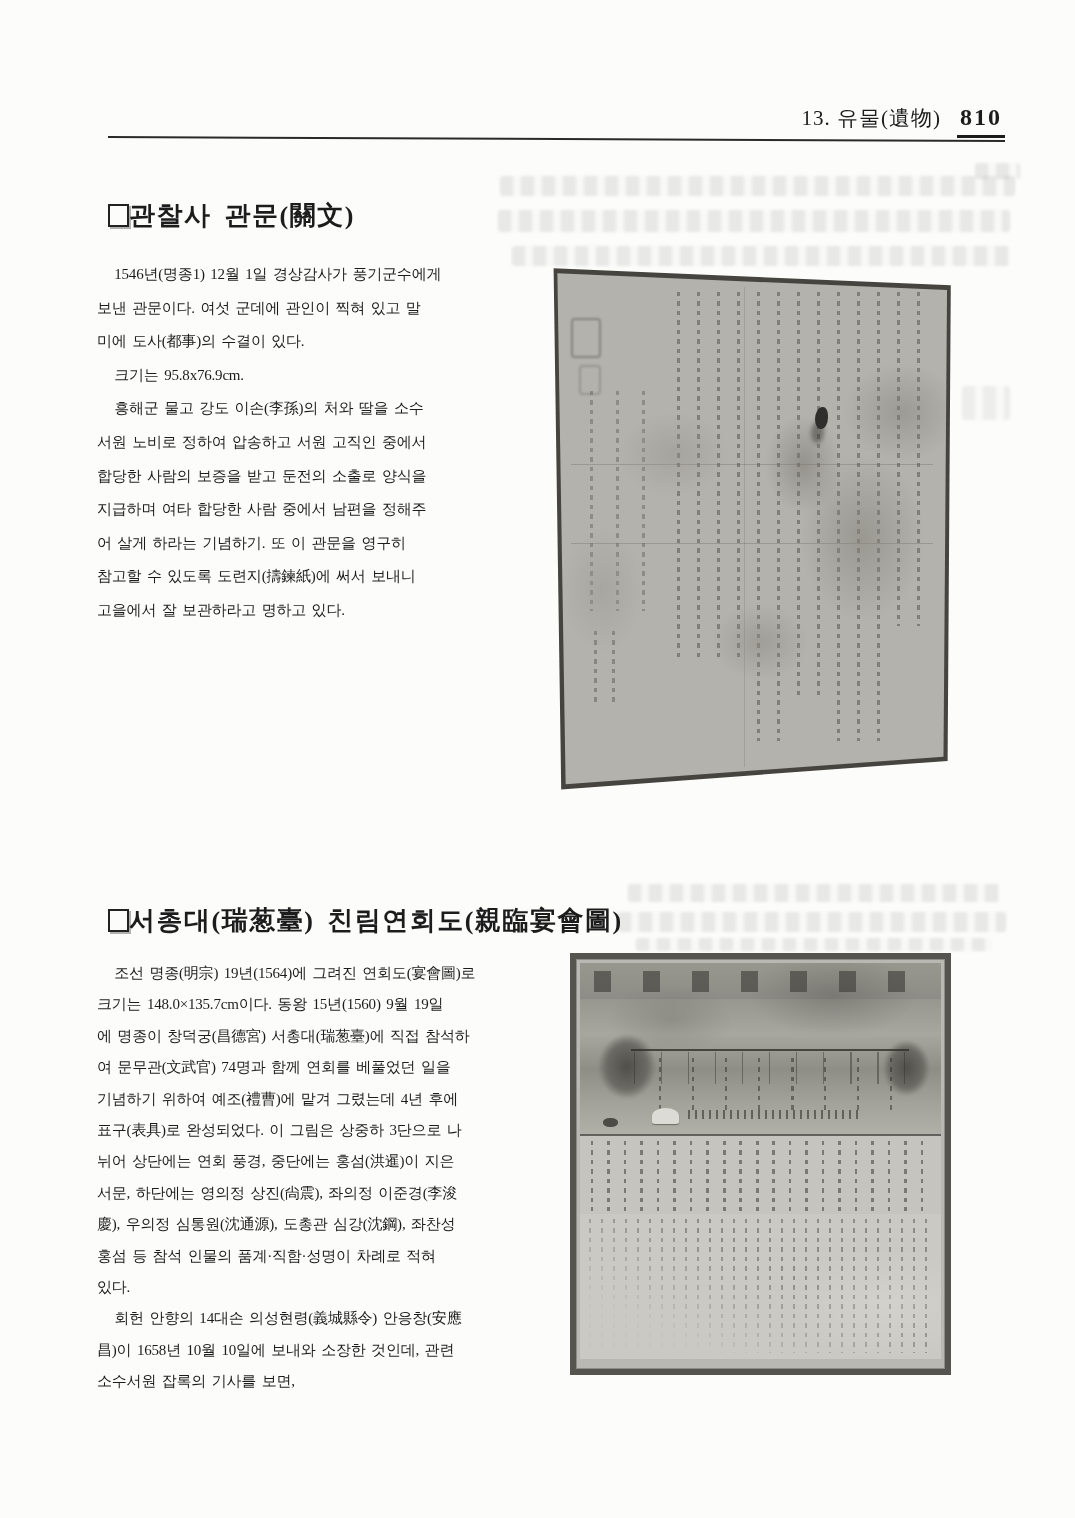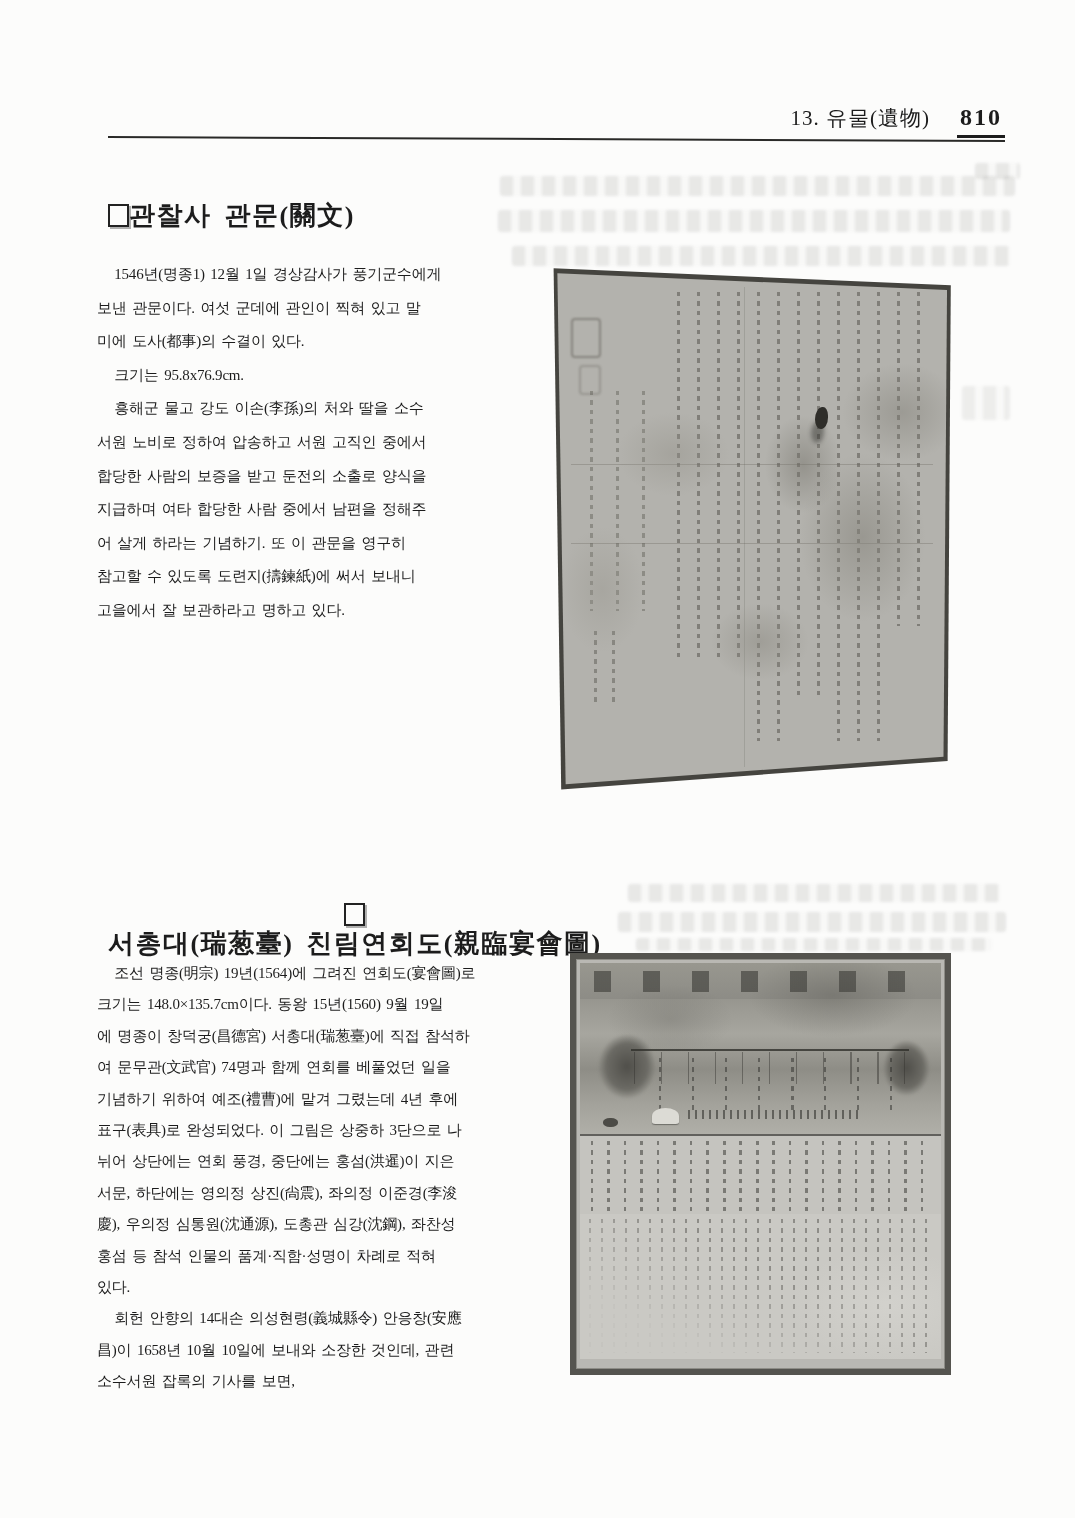--- a/index.html
+++ b/index.html
@@ -1,21 +1,21 @@
 <!DOCTYPE html>
 <html><head>
 <meta charset="utf-8">
 <style>
   html,body{margin:0;padding:0;background:#e8e8e6;}
   .page{position:relative;width:1075px;height:1518px;background:#fcfcfb;overflow:hidden;
         font-family:"Liberation Serif","DejaVu Serif",serif;color:#1c1c1c;}
 
   
   .hdr-text{position:absolute;top:104px;right:70px;font-size:21px;letter-spacing:1px;
-            display:flex;align-items:baseline;gap:27px;}
+            display:flex;align-items:baseline;gap:16px;}
   .hdr-num{font-weight:bold;font-size:24px;letter-spacing:2px;border-bottom:3px solid #1c1c1c;padding:0 3px 4px 3px;}
   .hdr-rule{position:absolute;top:138px;left:108px;width:897px;height:2px;background:#2a2a28;transform:rotate(.25deg);}
 
   
   .ghost{position:absolute;border-radius:3px;filter:blur(1.6px);opacity:.55;
          background:repeating-linear-gradient(90deg,rgba(128,128,122,.30) 0 13px,rgba(128,128,122,.06) 13px 21px);}
 
   
   .sec-title{position:absolute;display:flex;align-items:center;}
   .bullet{width:17px;height:19px;border:2.5px solid #222;box-shadow:2px 2px 0 rgba(34,34,34,.35);flex:0 0 auto;}
@@ -141,21 +141,21 @@
 
       <div class="crease-h" style="top:38%;"></div>
       <div class="crease-h" style="top:53%;"></div>
       <div class="crease-v" style="left:48%;"></div>
 
       <div class="doc-stains"></div>
       <div class="ink-spot"></div>
     </div>
   </div>
 
-  <div class="sec-title" style="left:108px;top:903px;flex-direction:column;">
+  <div class="sec-title" style="left:108px;top:903px;">
     <span class="bullet"></span>
     <span class="t">서총대(瑞葱臺) 친림연회도(親臨宴會圖)</span>
   </div>
 
   <div class="body-text s2" style="left:97px;top:958px;width:468px;">
     <p>조선 명종(明宗) 19년(1564)에 그려진 연회도(宴會圖)로
 크기는 148.0×135.7cm이다. 동왕 15년(1560) 9월 19일
 에 명종이 창덕궁(昌德宮) 서총대(瑞葱臺)에 직접 참석하
 여 문무관(文武官) 74명과 함께 연회를 베풀었던 일을
 기념하기 위하여 예조(禮曹)에 맡겨 그렸는데 4년 후에

